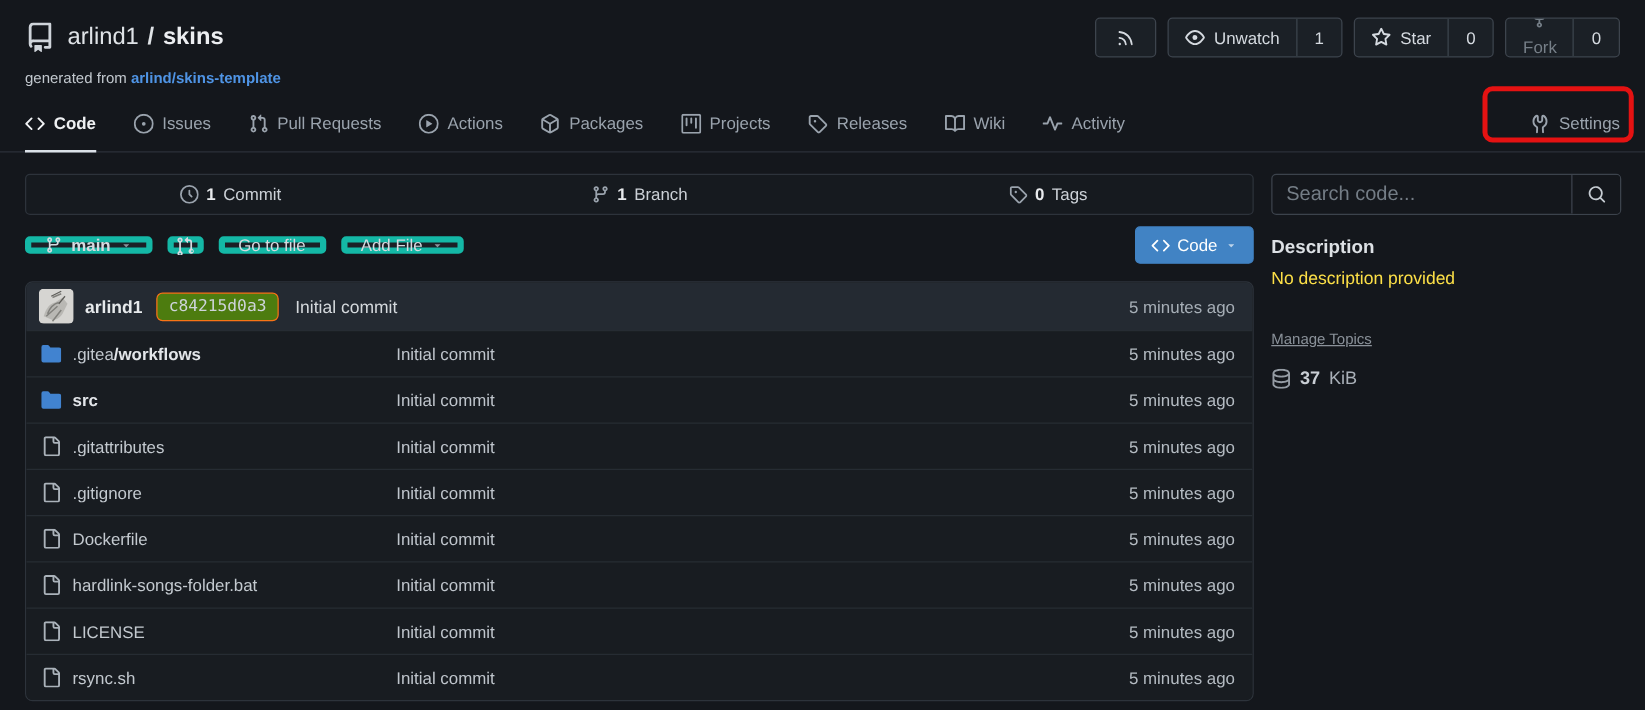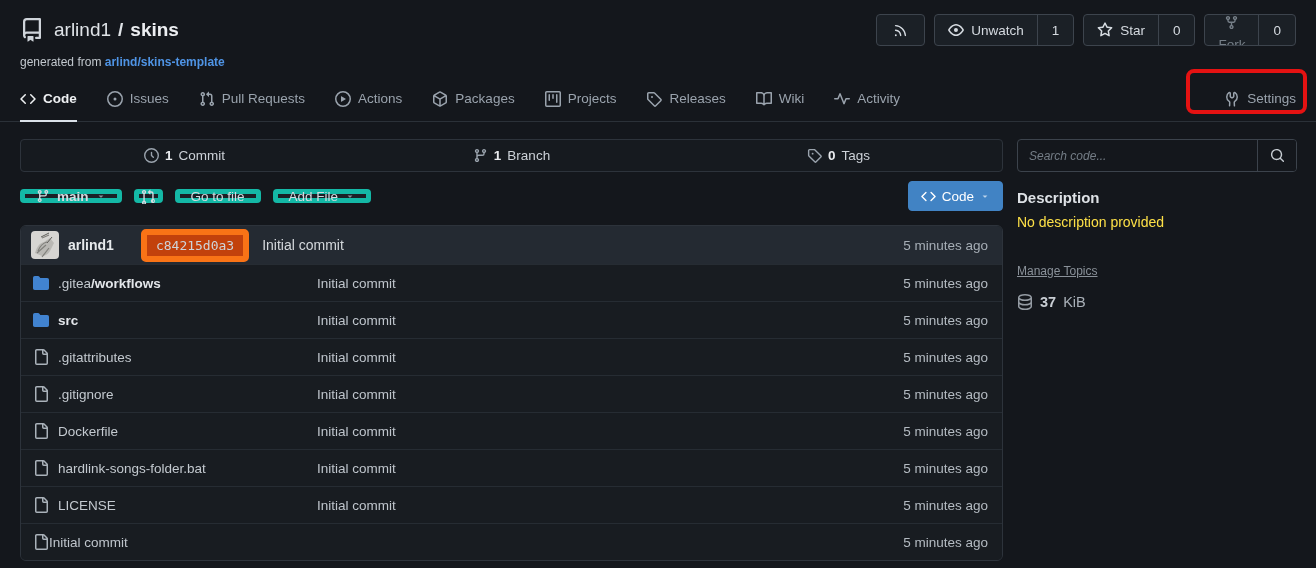--- a/index.html
+++ b/index.html
@@ -13,21 +13,21 @@
   
   .repo-header { padding:12px 20px 0; }
   .header-top { display:flex; align-items:center; height:36px; }
   .title-wrap { display:flex; align-items:center; gap:10px; color:#cfd4da; }
   .repo-title { font-size:19px; font-weight:normal; color:#e4e7ea; display:flex; gap:7px; align-items:baseline; }
   .repo-title .owner { color:#dfe3e7; }
   .repo-title .sep { color:#dfe3e7; font-weight:bold; }
   .repo-title .repo { font-weight:bold; color:#eceef1; }
   .header-actions { margin-left:auto; display:flex; gap:9px; }
   .btn-group { display:flex; align-items:stretch; height:32px; border:1px solid #3d444d; border-radius:4px; background:#1b2026; overflow:hidden; }
-  .btn-seg { display:flex; align-items:center; gap:7px; padding:0 13px; font-size:13.5px; color:#d5dae0; cursor:pointer; }
+  .btn-seg { display:flex; align-items:center; gap:7px; padding:0 13px; font-size:13.5px; color:#d5dae0; cursor:pointer;justify-content:flex-end; }
   .btn-seg + .btn-seg { border-left:1px solid #3d444d; }
   .btn-seg.count { padding:0 14px; }
   .btn-seg.dim { color:#767f88;flex-direction:column; }
   .rss-btn { width:47px; justify-content:center; }
   .generated { margin-top:7px; font-size:12px; color:#c2c8ce; }
   .generated a { color:#4f94e5; text-decoration:none;font-weight:bold; }
 
   
   .tabs-bar { margin-top:8px; height:45px; display:flex; align-items:stretch; padding:0 20px; border-bottom:1px solid #2b3138; gap:30px; }
   .tab { display:flex; align-items:center; gap:7px; font-size:13.5px; color:#9aa3ad; cursor:pointer; border-bottom:2px solid transparent; margin-bottom:-1px; }
@@ -53,37 +53,37 @@
   .tb-btn .caret { width:10px; height:10px; color:#8a929b; }
   .tb-btn.branch b { font-size:13.5px; }
   .code-btn { margin-left:auto; display:flex; align-items:center; gap:6px; height:30px; padding:0 12px; background:#4183c4; border:1px solid #4183c4; border-radius:4px; color:#fff; font-size:13.5px; cursor:pointer; }
   .code-btn .icon { width:15px; height:15px; }
   .code-btn .caret { width:10px; height:10px; color:rgba(255,255,255,.65); }
 
   .file-table { margin-top:14px; border:1px solid #2d333b; border-radius:6px; overflow:hidden; background:#181c21; }
   .commit-row { height:38px; display:flex; align-items:center; gap:9px; padding:0 10px; background:#242a32; font-size:14px; }
   .avatar { width:28px; height:28px; border-radius:4px; overflow:hidden; flex:none; }
   .commit-row .author { font-weight:bold; color:#e7eaec; }
-  .hash-box { font-family:"DejaVu Sans Mono", monospace; font-size:13px; color:#ced4da; background:#c2410c; border:6px solid #f97316; border-radius:5px; padding:3px 9px; margin-left:18px; cursor:pointer; }
+  .hash-box { font-family:"DejaVu Sans Mono", monospace; font-size:13px; color:#ced4da; background:#4d7c0f; border:1px solid #f97316; border-radius:5px; padding:3px 9px; margin-left:2px; cursor:pointer; }
   .commit-row .msg { color:#d4d8dc; margin-left:4px; cursor:pointer; }
   .commit-row .time { margin-left:auto; color:#a6aeb6; font-size:13.5px; padding-right:4px; }
 
   .file-row { height:37px; display:flex; align-items:center; padding:0 12px; border-top:1px solid #262c33; font-size:13.5px; background:#181c21; }
   .file-row .icon { width:16px; height:16px; flex:none; }
   .file-row .f-folder { color:#4183d0; }
   .file-row .f-file { color:#aab2ba; }
   .name-cell { width:268px; padding-left:9px; white-space:nowrap; overflow:hidden; cursor:pointer; }
   .name-cell .nm { color:#c3c9cf; }
   .name-cell .nm-strong { color:#e3e6ea; font-weight:bold; }
   .msg-cell { flex:1; color:#bfc5cc; cursor:pointer; }
   .time-cell { color:#b4bbc2; padding-right:2px; }
 
   
   .search-box { display:flex; height:33px; border:1px solid #3c434c; border-radius:4px; overflow:hidden; background:#14171c; }
-  .search-box input { flex:1; background:transparent; border:none; outline:none; color:#86efac; font-size:12px; padding:0 11px; font-family:"Liberation Sans", sans-serif;font-style:italic; }
+  .search-box input { flex:1; background:transparent; border:none; outline:none; color:#86efac; font-size:16px; padding:0 11px; font-family:"Liberation Sans", sans-serif; }
   .search-box input::placeholder { color:#747d86; }
   .search-btn { width:39px; display:flex; align-items:center; justify-content:center; border-left:1px solid #3c434c; color:#c6ccd2; cursor:pointer; background:#14171c; }
   .search-btn .icon { width:15px; height:15px; }
   .desc-title { margin-top:17px; font-size:15px; font-weight:bold; color:#dde1e5; }
   .desc-text { margin-top:8px; font-size:14px; color:#fde047; }
   .manage-topics { display:inline-block; margin-top:34px; font-size:12px; color:#8a9199; cursor:pointer;text-decoration:underline; }
   .repo-size { margin-top:15px; display:flex; align-items:center; gap:7px; font-size:14.5px; color:#a9b0b8; }
   .repo-size .icon { width:16px; height:16px; color:#959ca4; }
   .repo-size b { color:#c9ced4; }
 </style>
@@ -405,20 +405,21 @@
         <span class="name-cell"><span class="nm">LICENSE</span><span class="nm-strong"></span></span>
         <span class="msg-cell">Initial commit</span>
         <span class="time-cell">5 minutes ago</span>
       </div>
       <div class="file-row">
         <span class="f-file">
             <svg class="icon f-file" viewBox="0 0 16 16">
               <path d="M2 1.75C2 .784 2.784 0 3.75 0h6.586c.464 0 .909.184 1.237.513l2.914 2.914c.329.328.513.773.513 1.237v9.586A1.75 1.75 0 0 1 13.25 16h-9.5A1.75 1.75 0 0 1 2 14.25Zm1.75-.25a.25.25 0 0 0-.25.25v12.5c0 .138.112.25.25.25h9.5a.25.25 0 0 0 .25-.25V6h-2.75A1.75 1.75 0 0 1 9 4.25V1.5Zm6.75.062V4.25c0 .138.112.25.25.25h2.688l-.011-.013-2.914-2.914Z"></path>
             </svg>
           </span>
+        <span class="name-cell"><span class="nm">rsync.sh</span><span class="nm-strong"></span></span>
         <span class="msg-cell">Initial commit</span>
         <span class="time-cell">5 minutes ago</span>
       </div>
     </div>
   </div>
 
   <div class="side-col">
     <div class="search-box">
       <input type="text" placeholder="Search code..." style="">
       <span class="search-btn">

